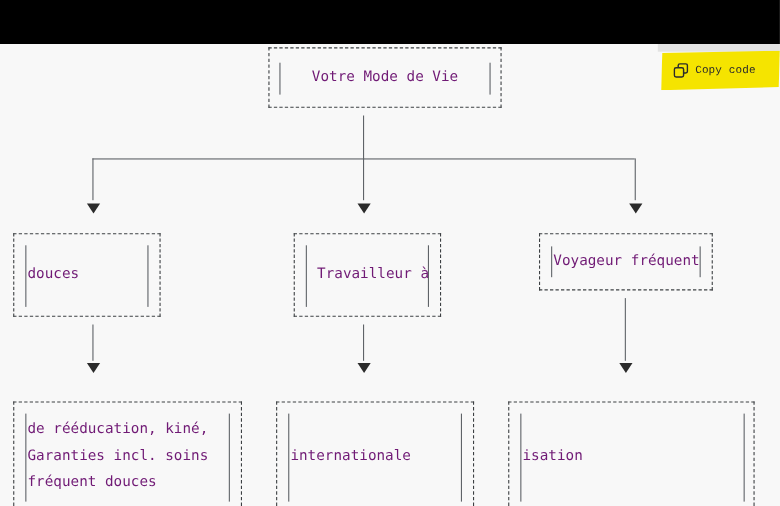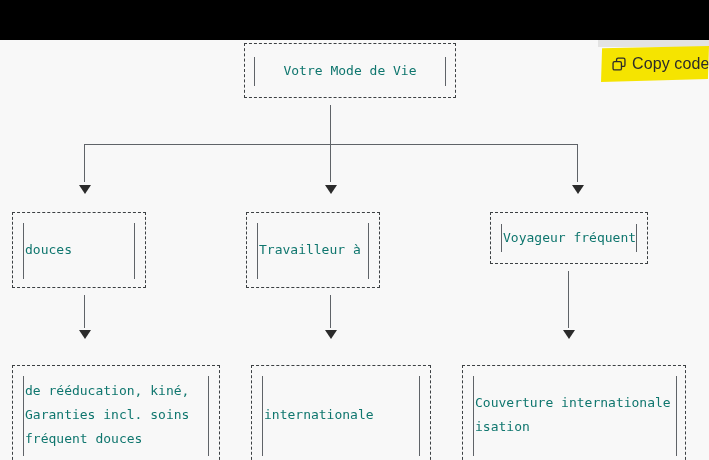--- a/index.html
+++ b/index.html
@@ -46,22 +46,22 @@
     cursor: pointer;
     clip-path: polygon(1% 6%, 100% 0%, 99% 92%, 0% 100%);
   }
   #copy-code-btn .copy-glyph {
     width: 14px; height: 14px;
     position: relative;
     flex: 0 0 auto;
   }
   #copy-code-btn .copy-glyph svg { display: block; }
   #copy-code-label {
-    font-family: Liberation Sans, sans-serif;
-    font-size: 16px;
+    font-family: Liberation Mono, monospace;
+    font-size: 10px;
     color: #2b2b2b;
     white-space: nowrap;
     letter-spacing: 0.1px;
   }
 
   
   #flow-canvas {
     position: absolute;
     left: 0; top: 40px;
     width: 709px; height: 420px;
@@ -86,21 +86,21 @@
     justify-content: center;
   }
   .ascii-box.centered .box-lines {
     align-items: center;
     padding-left: 10px;
   }
   .ascii-box .box-line {
     font-family: "DejaVu Sans Mono", "Liberation Mono", monospace;
     font-size: 13px;
     line-height: 24px;
-    color: #0f766e;
+    color: #701a75;
     white-space: pre;
   }
 
   
   .pipe {
     position: absolute;
     width: 1px;
     background: #5f6368;
   }
 
@@ -161,21 +161,21 @@
   <div class="arrow-down" style="left:572px; top:145px;"></div>
 
   <div class="ascii-box" style="left:12px; top:172px; width:134px; height:76px;">
     <div class="pipe" style="left:10px; top:10px; height:56px;"></div>
     <div class="pipe" style="right:10px; top:10px; height:56px;"></div>
     <div class="box-lines">
       <div class="box-line">douces</div>
     </div>
   </div>
 
-  <div class="ascii-box" style="left:246px; top:172px; width:134px; height:76px;">
+  <div class="ascii-box" style="left:267px; top:172px; width:134px; height:76px;text-align:right;">
     <div class="pipe" style="left:10px; top:10px; height:56px;"></div>
     <div class="pipe" style="right:10px; top:10px; height:56px;"></div>
     <div class="box-lines">
       <div class="box-line">Travailleur à</div>
     </div>
   </div>
 
   <div class="ascii-box" style="left:490px; top:172px; width:158px; height:52px;">
     <div class="pipe" style="left:10px; top:11px; height:28px;"></div>
     <div class="pipe" style="right:10px; top:11px; height:28px;"></div>
@@ -207,18 +207,17 @@
     <div class="pipe" style="right:10px; top:10px; height:80px;"></div>
     <div class="box-lines">
       <div class="box-line">internationale</div>
     </div>
   </div>
 
   <div class="ascii-box" style="left:462px; top:325px; width:224px; height:100px;">
     <div class="pipe" style="left:10px; top:10px; height:80px;"></div>
     <div class="pipe" style="right:8px; top:10px; height:80px;"></div>
     <div class="box-lines">
-      <div class="box-line">Couverture internationale</div>
       <div class="box-line">isation</div>
     </div>
   </div>
 
 </div>
 
 </body></html>

